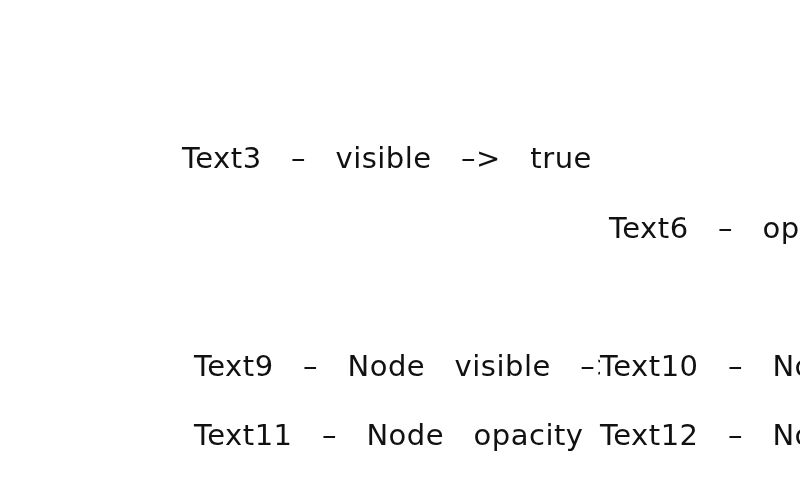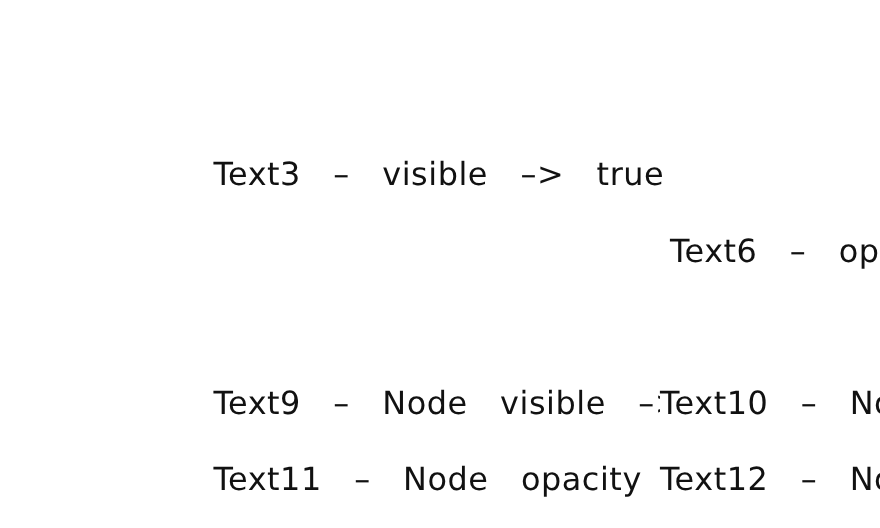--- a/index.html
+++ b/index.html
@@ -31,21 +31,21 @@
     line-height: 1;
     color: #111111;
     letter-spacing: 0.5px;
     word-spacing: 5px;
     background: #ffffff;
     -webkit-font-smoothing: antialiased;
   }
 
   
   #label-text3 {
-    left: 194px;
+    left: 182px;
     top: 144px;
     z-index: 1;
   }
 
   
   #label-text6 {
     left: 609px;
     top: 214px;
     z-index: 2;
   }

